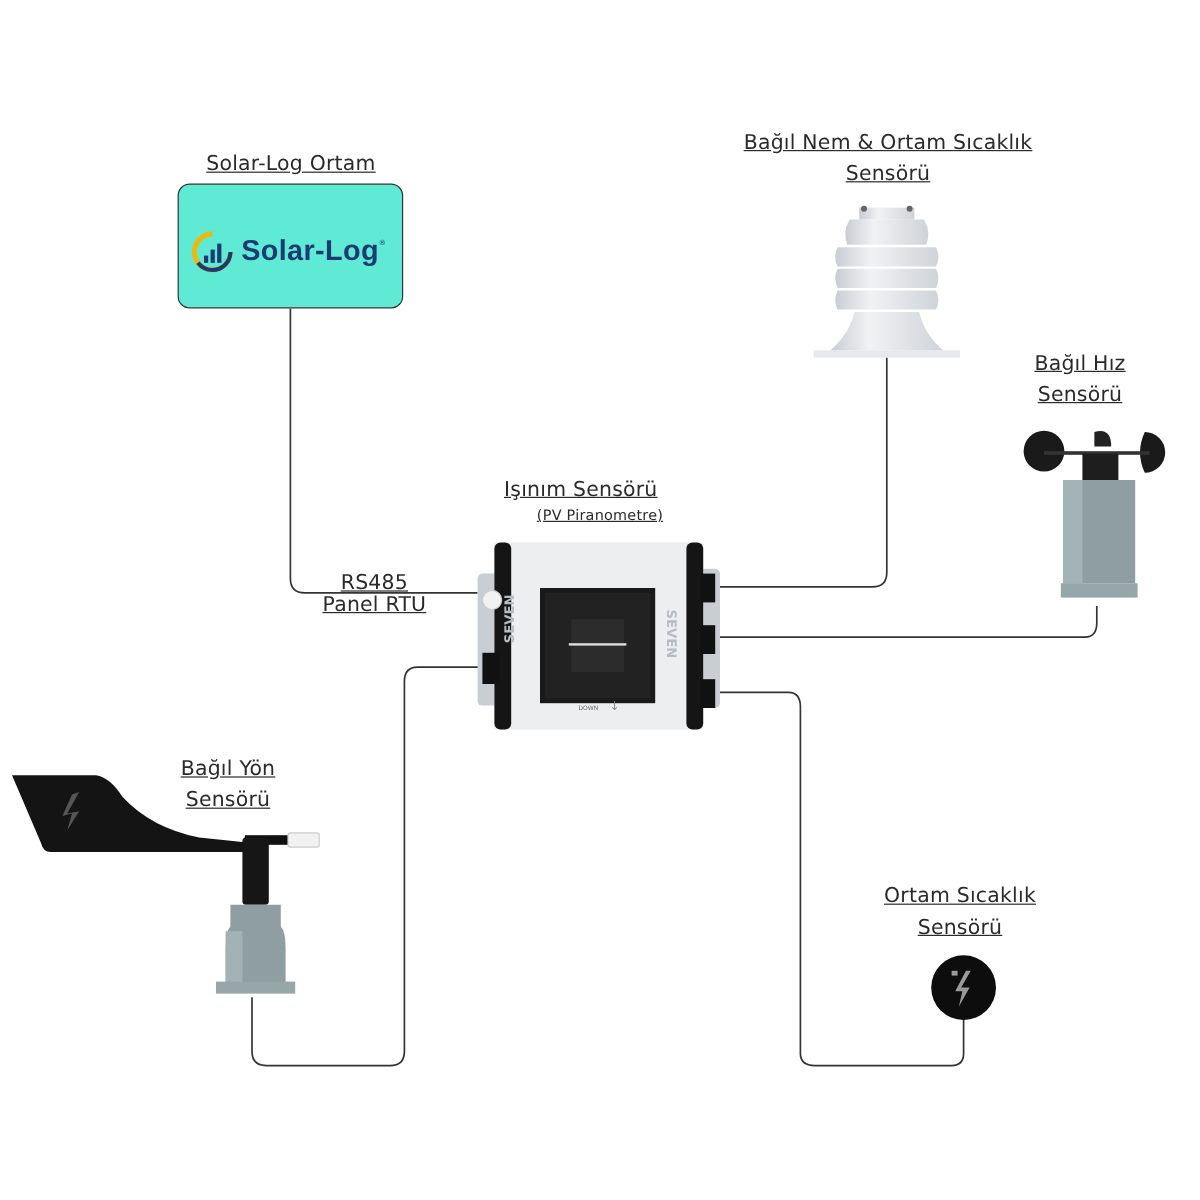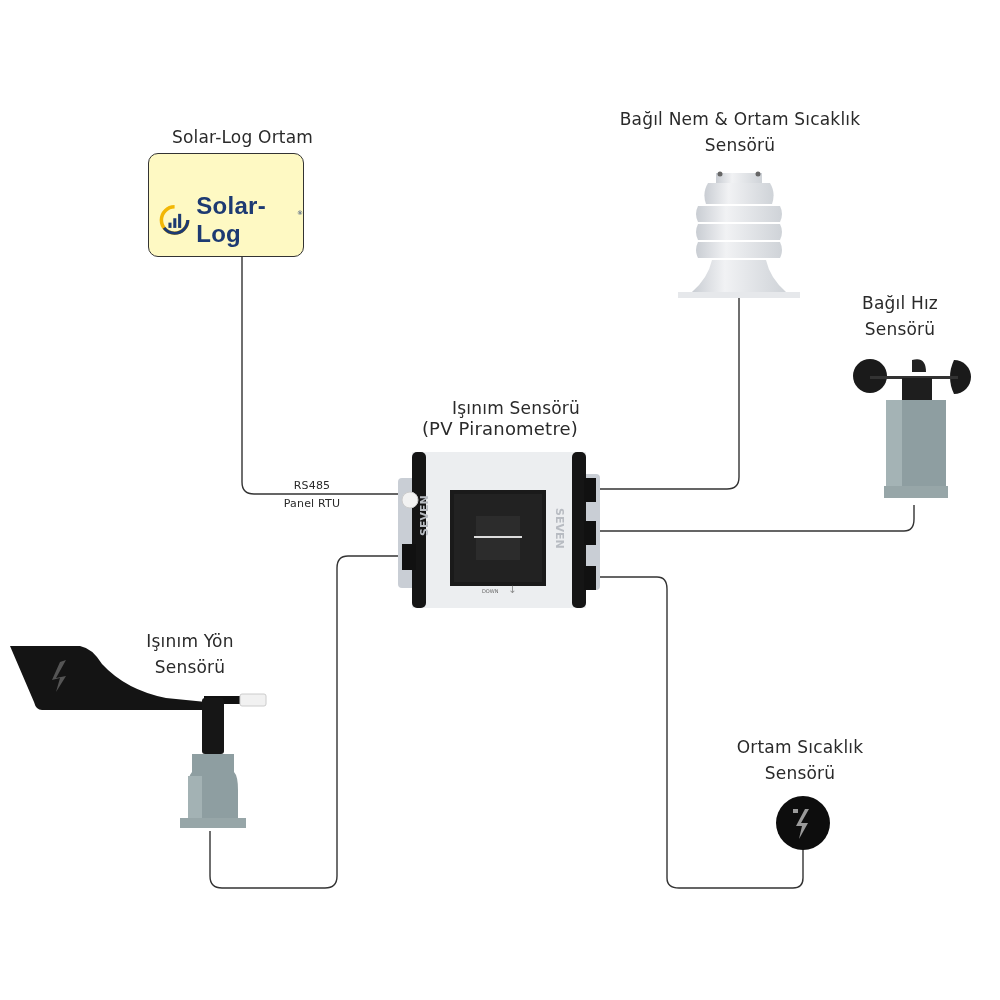--- a/index.html
+++ b/index.html
@@ -1,20 +1,20 @@
 <!DOCTYPE html>
 <html><head>
 <meta charset="utf-8">
 <style>
   html, body { margin:0; padding:0; background:#ffffff; }
   body { width:1000px; height:1000px; position:relative; overflow:hidden; font-family:"DejaVu Sans", sans-serif; color:#222; }
-  .lbl { position:absolute; text-align:center; font-size:17px; line-height:22px; color:#2a2a2a; letter-spacing:0.2px; }
-  .small { font-size:11px; line-height:16px; }
+  .lbl { position:absolute; text-align:center; font-size:17px; line-height:22px; color:#2a2a2a; letter-spacing:0.2px;text-decoration:underline; }
+  .small { font-size:17px; line-height:16px; }
   svg.wires { position:absolute; left:0; top:0; }
-  .box { position:absolute; left:148px; top:153px; width:156px; height:104px; border:1.2px solid #333; border-radius:10px; background:#fef9c3; box-sizing:border-box; }
+  .box { position:absolute; left:148px; top:153px; width:188px; height:104px; border:1.2px solid #333; border-radius:10px; background:#5eead4; box-sizing:border-box; }
   .logo { position:absolute; left:8px; top:38px; display:flex; align-items:center; }
   .logo-text { font-family:"Liberation Sans", sans-serif; font-weight:bold; font-size:24px; color:#1d3a72; margin-left:4px; letter-spacing:0.3px; }
   .logo-reg { font-size:6px; color:#1d3a72; vertical-align:top; position:relative; top:-8px; }
   .device { position:absolute; }
 </style>
 </head>
 <body>
 
 <svg class="wires" width="1000" height="1000">
   <g fill="none" stroke="#333" stroke-width="1.4">
@@ -71,22 +71,22 @@
   <circle cx="20" cy="20" r="17" fill="#1a1a1a"></circle>
   <path d="M104 4 A17 17 0 0 1 104 38 Q96 21 104 4 Z" fill="#1a1a1a"></path>
   <path d="M62 4 Q76 0 76 16 H62 Z" fill="#222"></path>
   <rect x="20" y="20" width="88" height="3" fill="#333"></rect>
   <rect x="52" y="22" width="30" height="22" fill="#1e1e1e"></rect>
   <rect x="36" y="44" width="60" height="86" fill="#8e9ea1"></rect>
   <rect x="36" y="44" width="16" height="86" fill="#a4b3b5"></rect>
   <rect x="34" y="130" width="64" height="12" fill="#97a6a8"></rect>
 </svg>
 
-<div class="lbl" style="left:416px; top:397px; width:200px;">Işınım Sensörü</div>
-<div class="lbl small" style="left:400px; top:421px; width:200px; font-size:18px;">(PV Piranometre)</div>
+<div class="lbl" style="left:384px; top:397px; width:200px;">Işınım Sensörü</div>
+<div class="lbl small" style="left:400px; top:421px; width:200px; font-size:12px;">(PV Piranometre)</div>
 <div class="device" style="left:388px; top:448px; width:222px; height:164px;">
   <svg width="222" height="164" viewBox="0 0 222 164" style="position:absolute; left:0; top:0;">
     <rect x="10" y="30" width="20" height="110" rx="4" fill="#c9ced5"></rect>
     <rect x="192" y="26" width="20" height="116" rx="4" fill="#c9ced5"></rect>
     <rect x="24" y="4" width="174" height="156" fill="#eceef0"></rect>
     <rect x="24" y="4" width="14" height="156" rx="5" fill="#151515"></rect>
     <rect x="184" y="4" width="14" height="156" rx="5" fill="#151515"></rect>
     <rect x="62" y="42" width="96" height="96" fill="#1a1a1a"></rect>
     <rect x="66" y="46" width="88" height="88" fill="#222"></rect>
     <rect x="88" y="68" width="44" height="44" fill="#2c2c2c"></rect>
@@ -96,21 +96,21 @@
     <rect x="196" y="30" width="12" height="24" fill="#111"></rect>
     <rect x="196" y="73" width="12" height="24" fill="#111"></rect>
     <rect x="196" y="118" width="12" height="24" fill="#111"></rect>
   </svg>
   <span style="position:absolute; left:94px; top:140px; font-size:5px; color:#666;">DOWN</span>
   <span style="position:absolute; left:120px; top:136px; font-size:10px; color:#888;">↓</span>
   <span style="position:absolute; left:30px; top:88px; font-size:11px; color:#b8bcc2; transform:rotate(-90deg); transform-origin:left top; font-weight:bold;">SEVEN</span>
   <span style="position:absolute; left:178px; top:60px; font-size:11px; color:#b8bcc2; transform:rotate(90deg); transform-origin:left top; font-weight:bold;">SEVEN</span>
 </div>
 
-<div class="lbl" style="left:120px; top:630px; width:140px;">Işınım Yön</div>
+<div class="lbl" style="left:120px; top:630px; width:140px;">Bağıl Yön</div>
 <div class="lbl" style="left:120px; top:656px; width:140px;">Sensörü</div>
 <svg class="device" style="left:6px; top:640px;" width="272" height="200" viewBox="0 0 272 200">
   <path d="M4 6 H74 Q86 8 96 24 Q120 50 160 58 L200 62 V70 H36 Q30 70 28 62 Z" fill="#141414"></path>
   <path d="M54 22 L60 20 L50 38 L60 36 L50 52 L54 38 L46 40 Z" fill="#555"></path>
   <rect x="198" y="56" width="36" height="8" fill="#111"></rect>
   <rect x="234" y="54" width="26" height="12" rx="2" fill="#f1f1f1" stroke="#ccc"></rect>
   <rect x="196" y="58" width="22" height="56" rx="3" fill="#161616"></rect>
   <path d="M186 114 H228 V132 Q232 136 232 150 V182 H182 V150 Q182 136 186 132 Z" fill="#8e9ea1"></path>
   <rect x="182" y="136" width="14" height="46" fill="#a3b2b4"></rect>
   <rect x="174" y="178" width="66" height="10" fill="#97a6a8"></rect>

